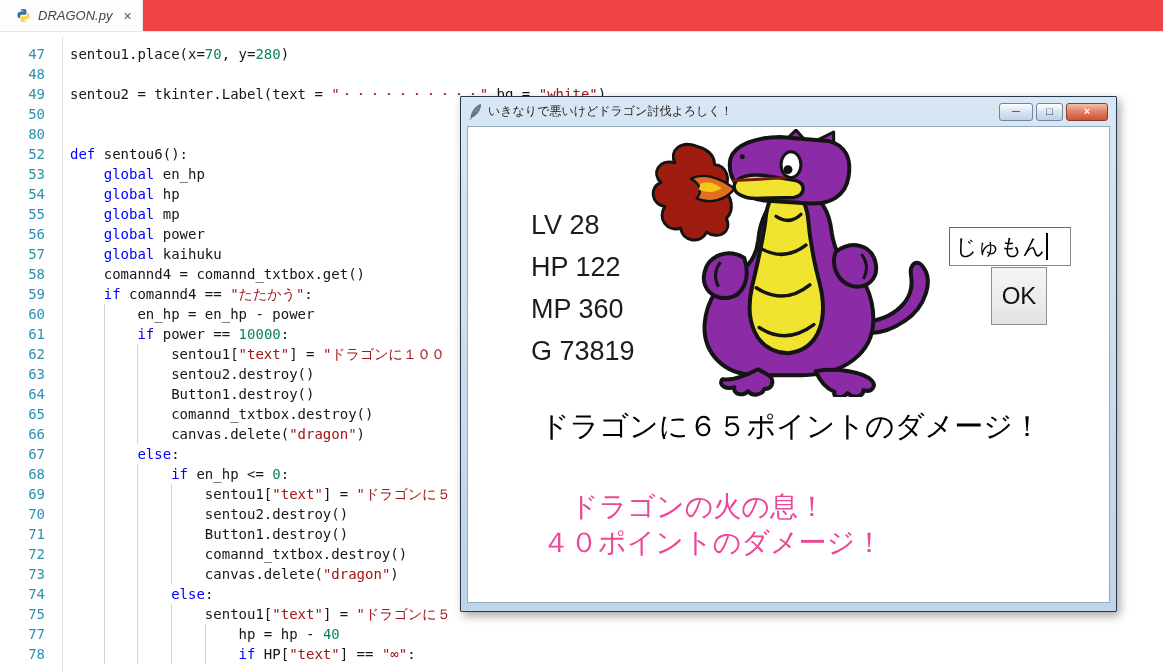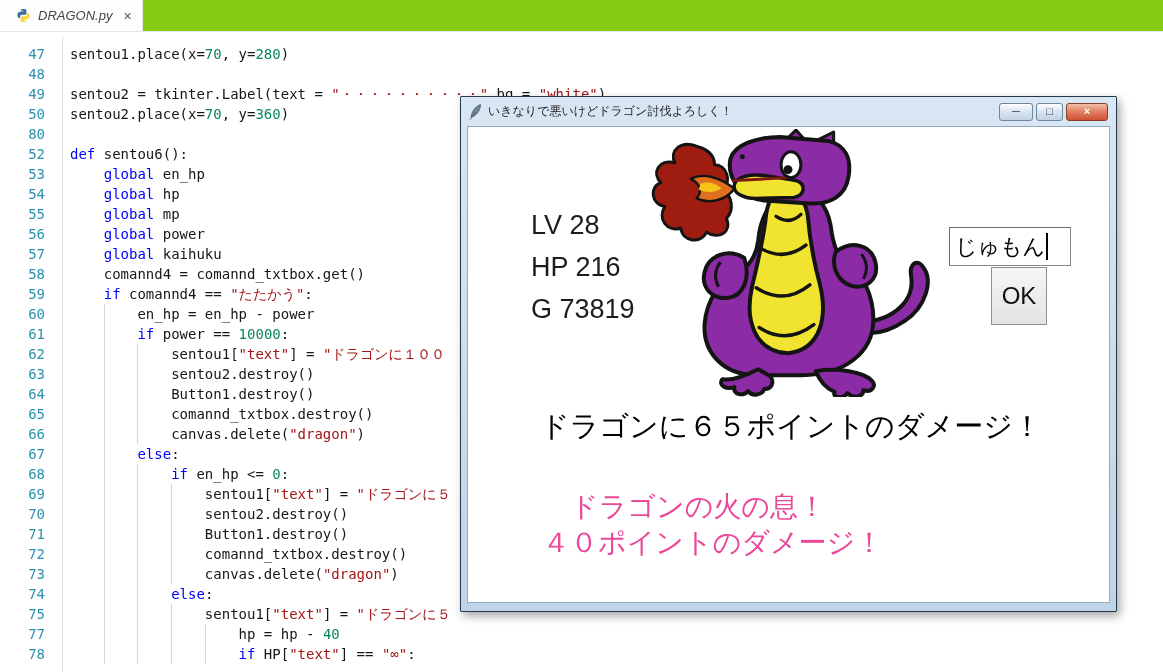--- a/index.html
+++ b/index.html
@@ -5,21 +5,21 @@
   * { margin:0; padding:0; box-sizing:border-box; }
   html,body { background:#fff; }
   .screen {
     position:relative; width:1163px; height:672px; overflow:hidden;
     background:#fff; font-family:"Liberation Sans","DejaVu Sans",sans-serif;
   }
 
   
   .tabbar {
     position:absolute; left:0; top:0; right:0; height:32px;
-    background:#84cc16; border-bottom:1px solid #e7e7e7; display:flex; align-items:stretch;
+    background:#ef4444; border-bottom:1px solid #e7e7e7; display:flex; align-items:stretch;
   }
   .tab {
     display:flex; align-items:center; gap:7px; padding:0 10px 0 16px;
     background:#fdfdfd; border-right:1px solid #e5e5e5; min-width:120px;
   }
   .tab-title { font-style:italic; font-size:13px; color:#444; }
   .tab-close { font-size:14px; color:#555; margin-left:4px; cursor:pointer; line-height:1; }
 
   
   .code-area {
@@ -113,21 +113,20 @@
         <div class="cl">
           <span class="ln">48</span>
           <span class="lc"></span>
         </div>
         <div class="cl">
           <span class="ln">49</span>
           <span class="lc"><span class="tk-d">sentou2 = tkinter.Label(text = </span><span class="tk-s">"・・・・・・・・・・"</span><span class="tk-d">,bg = </span><span class="tk-s">"white"</span><span class="tk-d">)</span></span>
         </div>
         <div class="cl">
           <span class="ln">50</span>
-          <span class="lc"><span class="tk-d">sentou2.place(x=</span><span class="tk-n">70</span><span class="tk-d">, y=</span><span class="tk-n">360</span><span class="tk-d">)</span></span>
         </div>
         <div class="cl">
           <span class="ln">80</span>
           <span class="lc"></span>
         </div>
         <div class="cl">
           <span class="ln">52</span>
           <span class="lc"><span class="tk-k">def</span><span class="tk-d"> sentou6():</span></span>
         </div>
         <div class="cl">
@@ -250,21 +249,22 @@
         <div class="wb wb-close">
             <span>×</span>
           </div>
       </div>
     </div>
 
     <div class="client">
 
       <div class="stats">
         <div>LV 28</div>
-        <div>HP 216</div>
+        <div>HP 122</div>
+        <div>MP 360</div>
         <div>G 73819</div>
       </div>
 
       <svg class="dragon" width="300" height="268" viewBox="0 0 300 270">
 
         <path d="M225,195 C258,192 278,172 274,148 C272,136 280,130 286,139 C297,153 288,180 268,193 C252,204 236,207 224,205 Z" fill="#8B2BA5" stroke="#141414" stroke-width="4" stroke-linejoin="round"></path>
 
         <path d="M168,62 C186,70 192,86 194,104 C196,118 200,128 208,134 C226,146 236,168 236,192 C236,226 206,248 164,248 L118,248 C86,248 64,226 66,196 C68,172 82,152 100,144 C112,138 118,128 120,112 C122,90 132,70 150,62 Z" fill="#8B2BA5" stroke="#141414" stroke-width="4" stroke-linejoin="round"></path>
 
         <path d="M150,60 C162,64 168,74 170,88 C172,112 176,134 182,156 C190,188 184,222 150,226 C116,224 106,192 114,158 C120,132 126,108 128,86 C130,70 138,60 150,60 Z" fill="#F0E431" stroke="#141414" stroke-width="4"></path>

